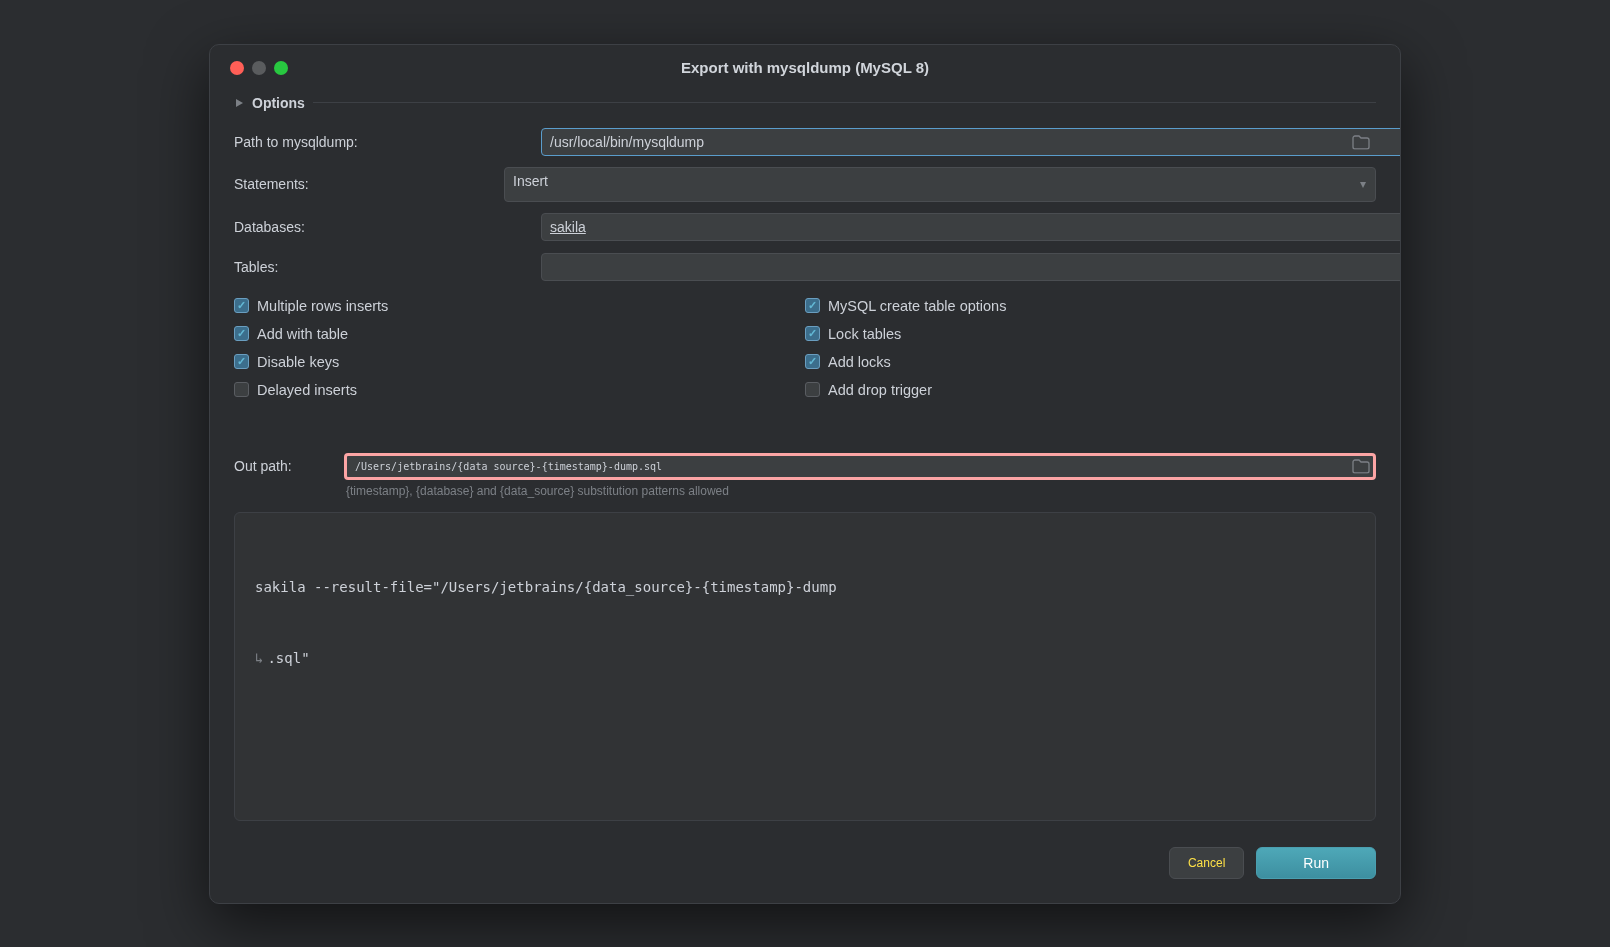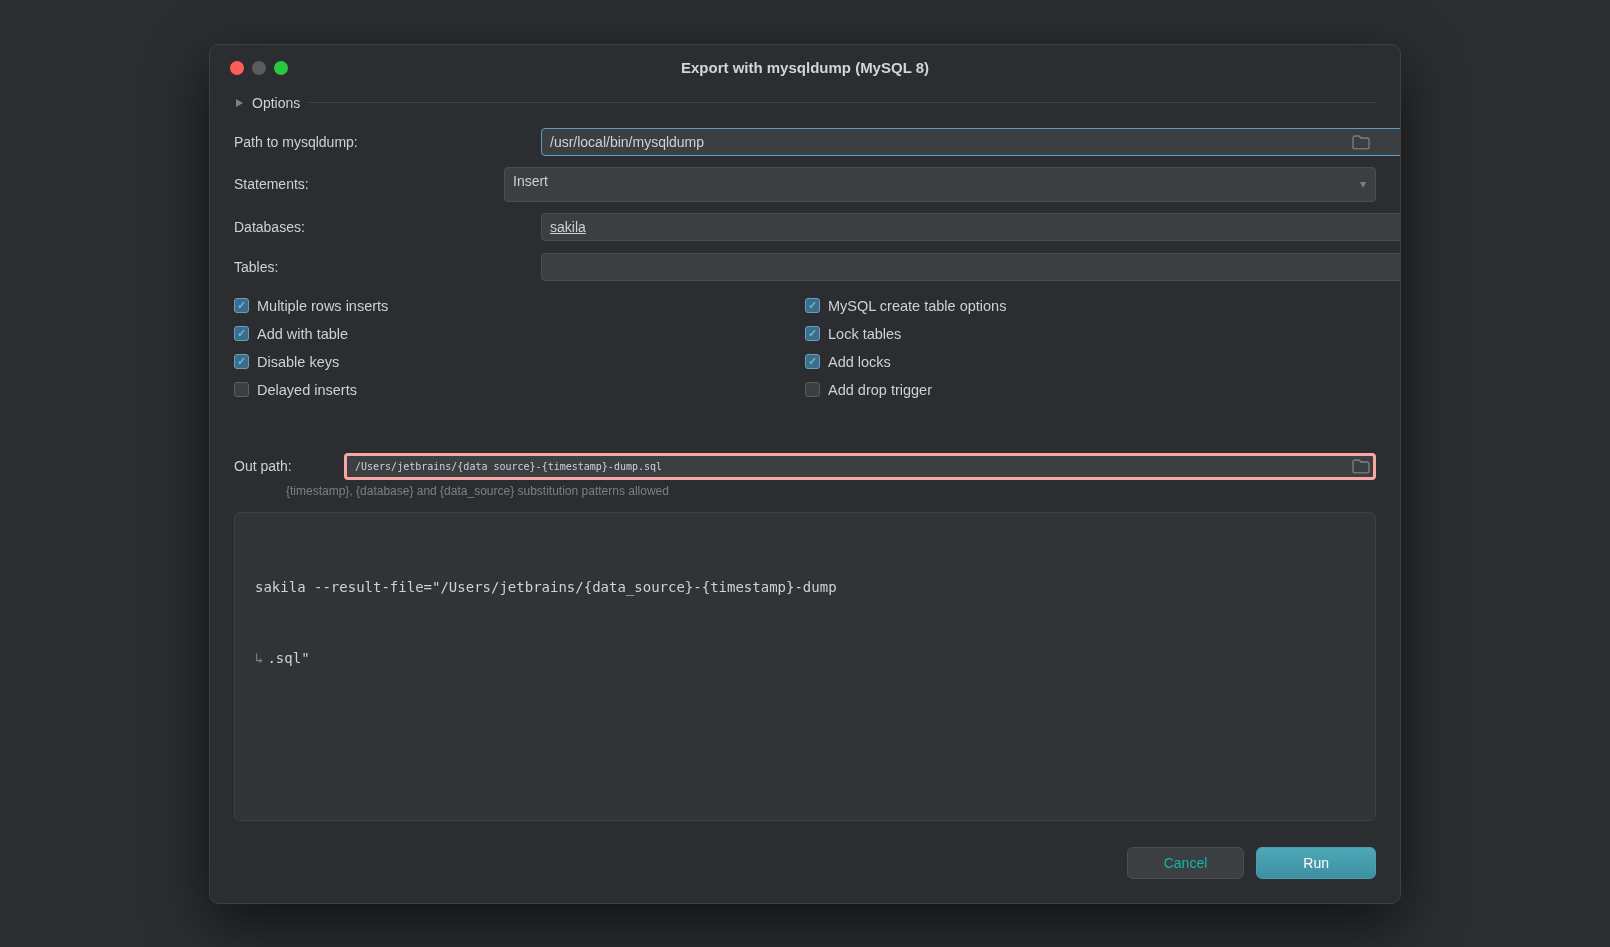--- a/index.html
+++ b/index.html
@@ -71,21 +71,21 @@
     }
 
     
     .section-header {
       display: flex;
       align-items: center;
       gap: 8px;
       margin-bottom: 16px;
       color: #cdd1d8;
       font-size: 14px;
-      font-weight: 400;
+      font-weight: 700;
     }
 
     .section-header::after {
       content: '';
       flex: 1;
       height: 1px;
       background: #3d4045;
     }
 
     .triangle-icon {
@@ -256,21 +256,21 @@
       color: #cdd1d8;
       font-size: 10px;
       padding: 5px 32px 5px 8px;
       outline: none;
       font-family: "SF Mono", "Consolas", monospace;
     }
 
     .hint-text {
       font-size: 12px;
       color: #7c8086;
-      margin-left: 52px;
+      margin-left: 112px;
       margin-top: 4px;
     }
 
     
     .code-preview {
       background: #313335;
       border: 1px solid #3d4045;
       border-radius: 6px;
       padding: 16px 20px;
       font-family: "SF Mono", "Consolas", "Monaco", monospace;
@@ -299,23 +299,23 @@
       display: flex;
       justify-content: flex-end;
       gap: 12px;
       padding: 10px 0 4px 0;
     }
 
     .btn-cancel {
       background: #3c3f41;
       border: 1px solid #4a4d51;
       border-radius: 6px;
-      color: #14b8a6;
-      font-size: 14px;
-      padding: 7px 36px;
+      color: #fde047;
+      font-size: 12px;
+      padding: 7px 18px;
       cursor: pointer;
       font-family: inherit;
     }
 
     .btn-run {
       background: linear-gradient(180deg, #4ea8b8 0%, #3d8fa0 100%);
       border: 1px solid #4a9fb0;
       border-radius: 6px;
       color: #fff;
       font-size: 14px;

